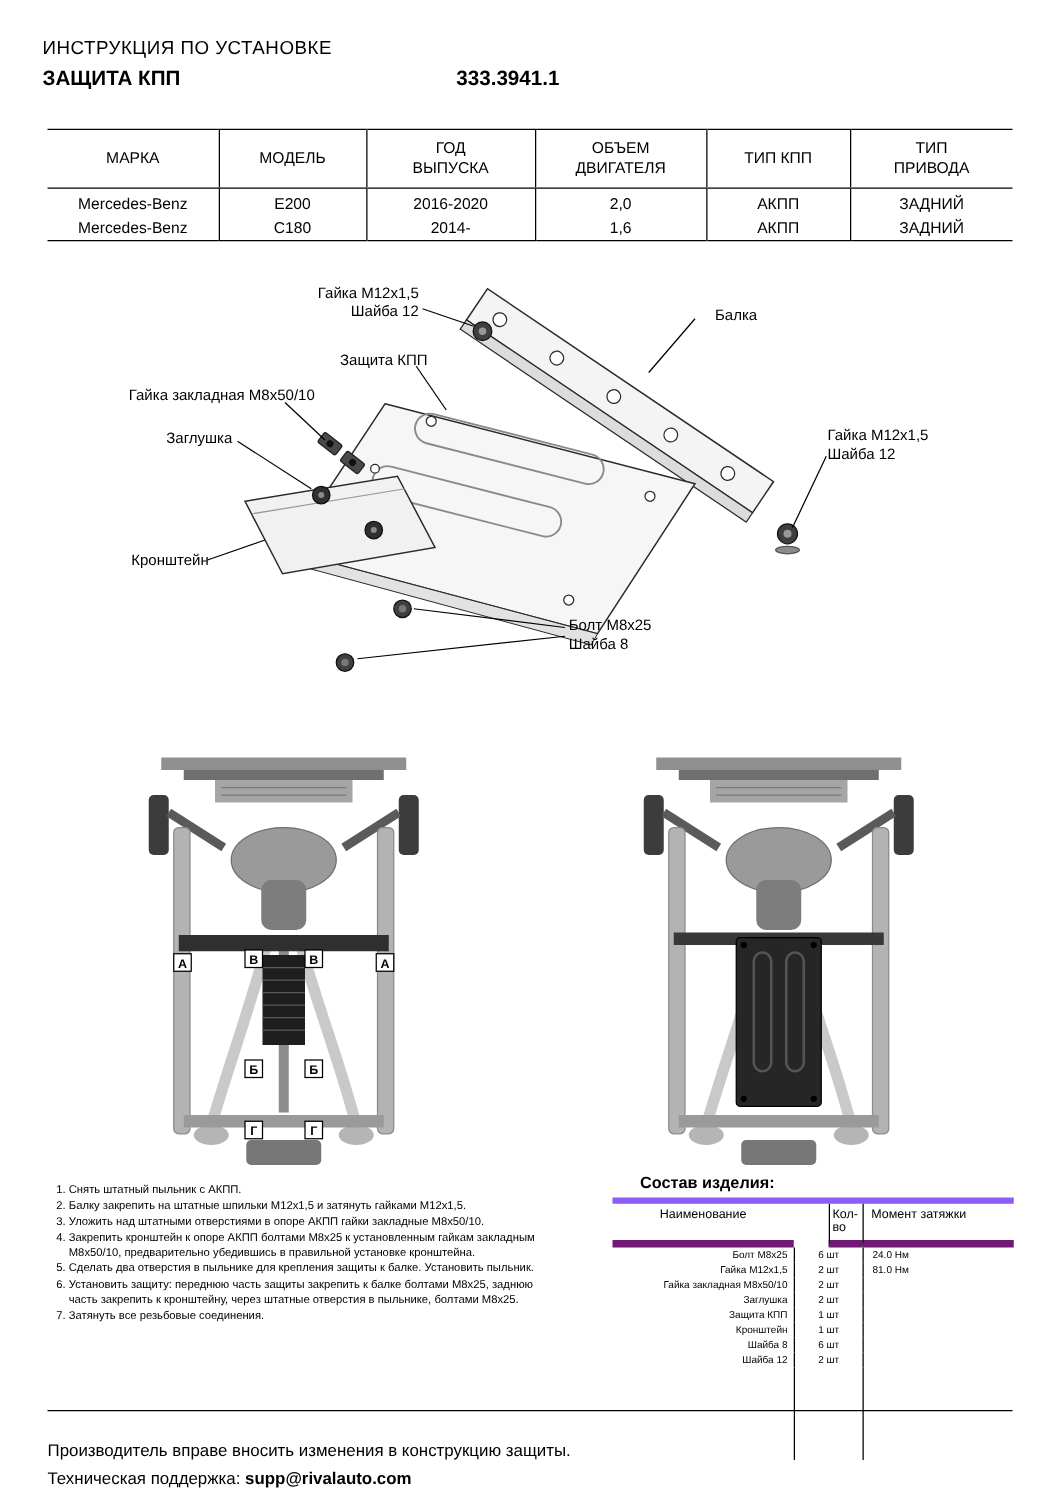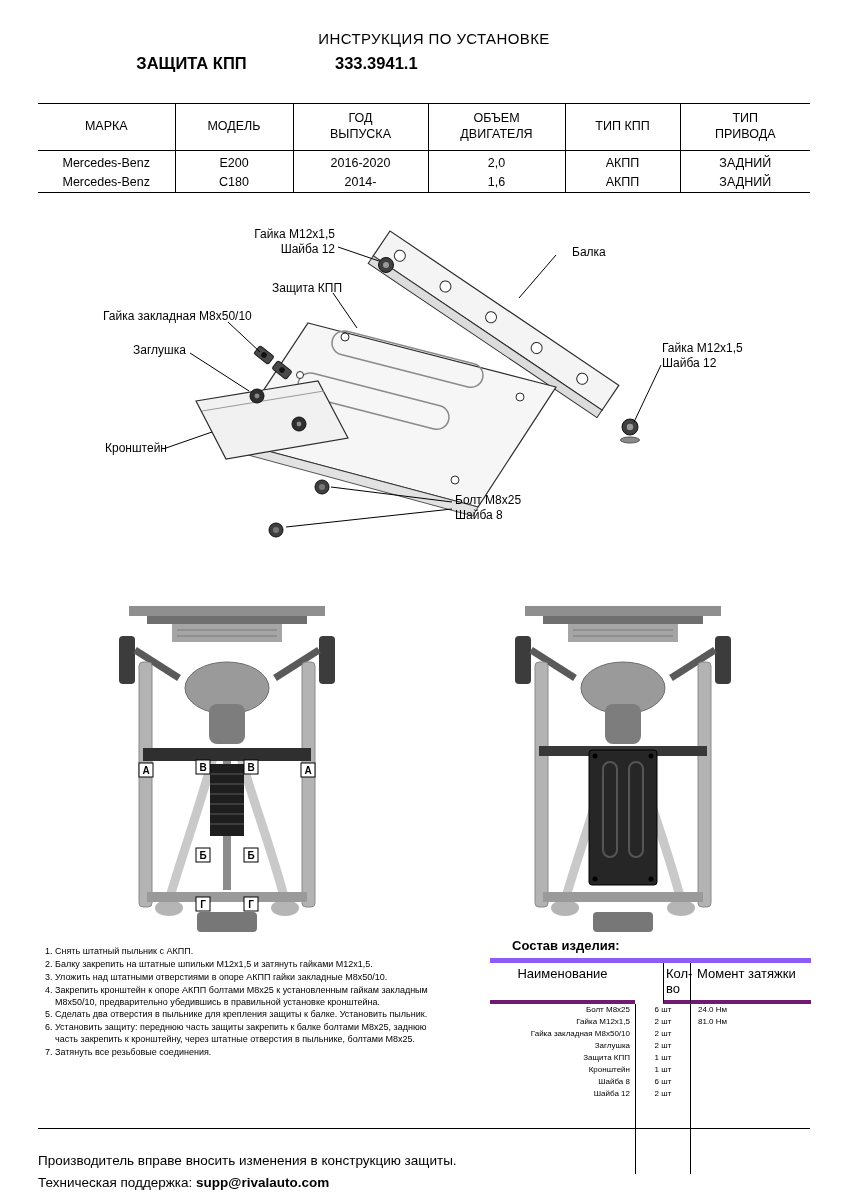--- a/index.html
+++ b/index.html
@@ -3,25 +3,25 @@
 <meta charset="utf-8">
 <style>
   * { margin:0; padding:0; box-sizing:border-box; }
   html,body { background:#fff; }
   .page {
     position:relative; width:849px; height:1200px; margin:0 auto;
     background:#fff; color:#000;
     font-family:"Liberation Sans", sans-serif; overflow:hidden;
   }
   
-  .header { position:absolute; left:48px; top:30px; width:772px;text-align:center; }
+  .header { position:absolute; left:34px; top:30px; width:772px; }
   .doc-type { font-size:15px; letter-spacing:.4px; }
   .product-row { display:flex; margin-top:7px; }
   .product { font-size:16.5px; font-weight:bold; width:287px; }
-  .part-number { font-size:16.5px; font-weight:bold; }
+  .part-number { font-size:16.5px; font-weight:bold;margin-left:44px; }
   
   .spec {
     position:absolute; left:38px; top:103px; width:772px;
     border-collapse:collapse; table-layout:fixed; text-align:center;
     font-size:12.5px; border-top:1.5px solid #000; border-bottom:1.5px solid #000;
   }
   .spec th { font-weight:normal; height:47px; vertical-align:middle;
              border-bottom:1.5px solid #000; white-space:pre-line; line-height:1.25; }
   .spec td { height:21px; vertical-align:middle; }
   .spec th + th, .spec td + td { border-left:1px solid #000; }
@@ -39,21 +39,21 @@
   .instructions { position:absolute; left:38px; top:938px; width:392px; }
   .instructions h2 { font-size:13px; font-weight:bold;
     border-top:1px solid #000; border-bottom:1px solid #000; padding:4px 4px 4px 4px; }
   .instructions ol { margin:8px 0 0 0; padding-left:17px; font-size:9px; line-height:1.32; }
   .instructions li { margin-bottom:1px; }
   
   .parts { position:absolute; left:490px; top:936px; width:321px; }
   .parts h2 { font-size:13px; font-weight:bold; padding:2px 0 5px 22px;
               border-bottom:5px solid #8b5cf6; }
   .parts-grid { display:grid; grid-template-columns:145px 55px 121px; }
-  .parts-grid .h { font-size:13px; padding:3px 2px 4px 2px; border-bottom:4px solid #701a75; }
+  .parts-grid .h { font-size:10px; padding:3px 2px 4px 2px; border-bottom:6px solid #701a75; }
   .parts-grid .h.name { text-align:center; }
   .parts-grid .h.qty  { text-align:left;margin-left:28px; }
   .parts-grid .h.trq  { text-align:left; padding-left:6px; }
   .parts-grid .r { font-size:8px; line-height:1.25; padding:1px 2px; }
   .parts-grid .r.name { text-align:right; padding-right:5px; }
   .parts-grid .r.qty  { text-align:center; }
   .parts-grid .r.trq  { text-align:left; padding-left:7px; }
   .parts-grid .bl { border-left:1px solid #000; }
   .parts-grid .fill { height:74px; }
   

